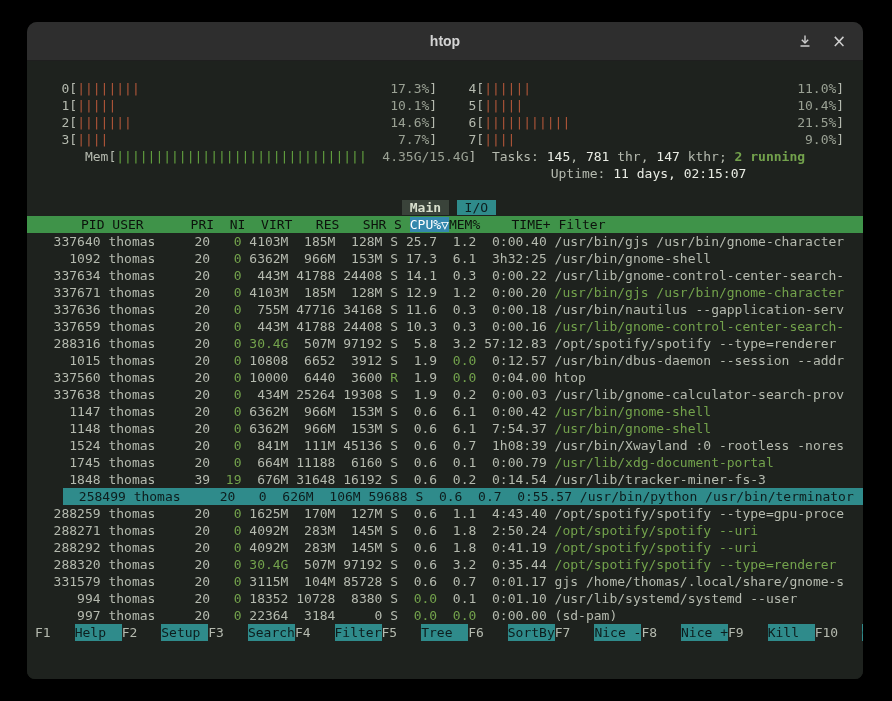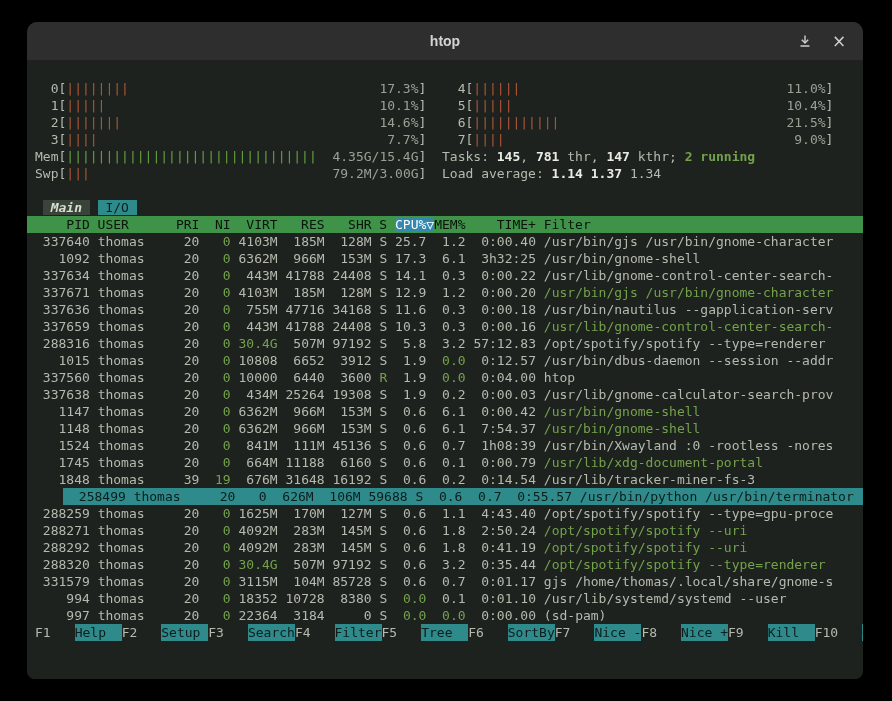--- a/index.html
+++ b/index.html
@@ -26,33 +26,33 @@
   .tb-icons{position:absolute;right:16px;top:0;height:38px;display:flex;align-items:center;gap:18px;}
   .tb-btn{color:#cfcfcf;display:flex;align-items:center;justify-content:center;width:16px;height:16px;cursor:pointer;}
   .tb-btn.close{font-size:17px;line-height:16px;font-family:"DejaVu Sans",sans-serif;}
   .terminal{
     background:var(--terminal-bg,#1e221e);
     height:618px;box-sizing:border-box;
     padding-top:19px;overflow:hidden;
     font-size:13px;line-height:17px;
     color:var(--text,#b5baaf);
   }
-  .tline{height:17px;line-height:17px;padding:0 8px;white-space:pre;}
+  .tline{height:17px;line-height:17px;padding:0 8px;white-space:pre;text-align:center;}
   .fg{color:var(--text,#b5baaf);}
-  .b{color:var(--bright-text,#e9ece4);font-weight:bold;}
+  .b{color:var(--bright-text,#e9ece4);font-weight:normal;}
   .dim{color:var(--dim-text,#9aa194);}
   .green{color:var(--green-text,#73a24c);}
   .gb{color:var(--green-text,#73a24c);font-weight:bold;}
   .rbar{color:var(--red-bar,#b05639);}
   .gbar{color:var(--green-bar,#63a23f);}
   .hdr-line{background:var(--header-bg,#3f9349);color:var(--header-text,#0c120c);}
   .sort{background:var(--sort-bg,#3488ad);color:#ffffff;}
   .sel-line{background:var(--teal-bg,#2f8b8b);margin-left:36px;}
   .sel-line span{color:var(--teal-text,#0d1d1d) !important;font-weight:normal;}
-  .tabA{background:#3a433a;color:#d8dfcd;font-weight:bold;font-style:italic;}
+  .tabA{background:#3a433a;color:#d8dfcd;font-weight:bold;}
   .tabI{background:var(--teal-bg,#2f8b8b);color:var(--teal-text,#0d1d1d);}
   .fnbar{display:flex;}
   .fnbar span{white-space:pre;}
   .fnum{color:var(--text,#b5baaf);}
   .fkey{background:var(--teal-bg,#2f8b8b);color:var(--teal-text,#0d1d1d);margin-left:24px;}
   .fkey.last{flex:1;}
 </style>
 </head>
 <body>
 
@@ -69,21 +69,21 @@
       </span>
       <span class="tb-btn close">×</span>
     </div>
   </div>
   <div class="terminal" id="screen">
       <div class="tline"><span class="fg">  0</span><span class="fg">[</span><span class="rbar">||||||||</span><span class="fg">                                </span><span class="dim">17.3%</span><span class="fg">]</span>  <span class="fg">  4</span><span class="fg">[</span><span class="rbar">||||||</span><span class="fg">                                  </span><span class="dim">11.0%</span><span class="fg">]</span></div>
       <div class="tline"><span class="fg">  1</span><span class="fg">[</span><span class="rbar">|||||</span><span class="fg">                                   </span><span class="dim">10.1%</span><span class="fg">]</span>  <span class="fg">  5</span><span class="fg">[</span><span class="rbar">|||||</span><span class="fg">                                   </span><span class="dim">10.4%</span><span class="fg">]</span></div>
       <div class="tline"><span class="fg">  2</span><span class="fg">[</span><span class="rbar">|||||||</span><span class="fg">                                 </span><span class="dim">14.6%</span><span class="fg">]</span>  <span class="fg">  6</span><span class="fg">[</span><span class="rbar">|||||||||||</span><span class="fg">                             </span><span class="dim">21.5%</span><span class="fg">]</span></div>
       <div class="tline"><span class="fg">  3</span><span class="fg">[</span><span class="rbar">||||</span><span class="fg">                                     </span><span class="dim">7.7%</span><span class="fg">]</span>  <span class="fg">  7</span><span class="fg">[</span><span class="rbar">||||</span><span class="fg">                                     </span><span class="dim">9.0%</span><span class="fg">]</span></div>
       <div class="tline"><span class="fg">Mem</span><span class="fg">[</span><span class="gbar">||||||||||||||||||||||||||||||||</span><span class="fg">  </span><span class="dim">4.35G/15.4G</span><span class="fg">]</span>  <span class="fg">Tasks: </span><span class="b">145</span><span class="fg">, </span><span class="b">781</span><span class="fg"> thr</span><span class="fg">, </span><span class="b">147</span><span class="fg"> kthr</span><span class="fg">; </span><span class="gb">2 running</span></div>
-      <div class="tline"><span class="fg">Swp</span><span class="fg">[</span><span class="rbar">|||</span><span class="fg">                               </span><span class="dim">79.2M/3.00G</span><span class="fg">]</span>  <span class="fg">Load average: </span><span class="b">1.14 </span><span class="b">1.37 </span><span class="fg">1.34</span></div>
+      <div class="tline">                                                    <span class="fg">Uptime: </span><span class="b">11 days, 02:15:07</span></div>
       <div class="tline"></div>
       <div class="tline"> <span class="tabA"> Main </span> <span class="tabI"> I/O </span></div>
       <div class="tline hdr-line"><span class="">    PID USER      PRI  NI  VIRT   RES   SHR S </span><span class="sort">CPU%▽</span><span class="">MEM%</span> <span class="">   TIME+</span> <span class="">Filter                              </span></div>
       <div class="tline"><span class="fg"> 337640</span> <span class="fg">thomas   </span> <span class="fg"> 20</span> <span class="green">  0</span> <span class="fg">4103M</span> <span class="fg"> 185M</span> <span class="fg"> 128M</span> <span class="fg">S</span> <span class="fg">25.7</span> <span class="fg"> 1.2</span> <span class="fg"> 0:00.40</span> <span class="fg">/usr/bin/gjs /usr/bin/gnome-character</span></div>
       <div class="tline"><span class="fg">   1092</span> <span class="fg">thomas   </span> <span class="fg"> 20</span> <span class="green">  0</span> <span class="fg">6362M</span> <span class="fg"> 966M</span> <span class="fg"> 153M</span> <span class="fg">S</span> <span class="fg">17.3</span> <span class="fg"> 6.1</span> <span class="fg"> 3h32:25</span> <span class="fg">/usr/bin/gnome-shell                 </span></div>
       <div class="tline"><span class="fg"> 337634</span> <span class="fg">thomas   </span> <span class="fg"> 20</span> <span class="green">  0</span> <span class="fg"> 443M</span> <span class="fg">41788</span> <span class="fg">24408</span> <span class="fg">S</span> <span class="fg">14.1</span> <span class="fg"> 0.3</span> <span class="fg"> 0:00.22</span> <span class="fg">/usr/lib/gnome-control-center-search-</span></div>
       <div class="tline"><span class="fg"> 337671</span> <span class="fg">thomas   </span> <span class="fg"> 20</span> <span class="green">  0</span> <span class="fg">4103M</span> <span class="fg"> 185M</span> <span class="fg"> 128M</span> <span class="fg">S</span> <span class="fg">12.9</span> <span class="fg"> 1.2</span> <span class="fg"> 0:00.20</span> <span class="green">/usr/bin/gjs /usr/bin/gnome-character</span></div>
       <div class="tline"><span class="fg"> 337636</span> <span class="fg">thomas   </span> <span class="fg"> 20</span> <span class="green">  0</span> <span class="fg"> 755M</span> <span class="fg">47716</span> <span class="fg">34168</span> <span class="fg">S</span> <span class="fg">11.6</span> <span class="fg"> 0.3</span> <span class="fg"> 0:00.18</span> <span class="fg">/usr/bin/nautilus --gapplication-serv</span></div>
       <div class="tline"><span class="fg"> 337659</span> <span class="fg">thomas   </span> <span class="fg"> 20</span> <span class="green">  0</span> <span class="fg"> 443M</span> <span class="fg">41788</span> <span class="fg">24408</span> <span class="fg">S</span> <span class="fg">10.3</span> <span class="fg"> 0.3</span> <span class="fg"> 0:00.16</span> <span class="green">/usr/lib/gnome-control-center-search-</span></div>
       <div class="tline"><span class="fg"> 288316</span> <span class="fg">thomas   </span> <span class="fg"> 20</span> <span class="green">  0</span> <span class="green">30.4G</span> <span class="fg"> 507M</span> <span class="fg">97192</span> <span class="fg">S</span> <span class="fg"> 5.8</span> <span class="fg"> 3.2</span> <span class="fg">57:12.83</span> <span class="fg">/opt/spotify/spotify --type=renderer </span></div>

